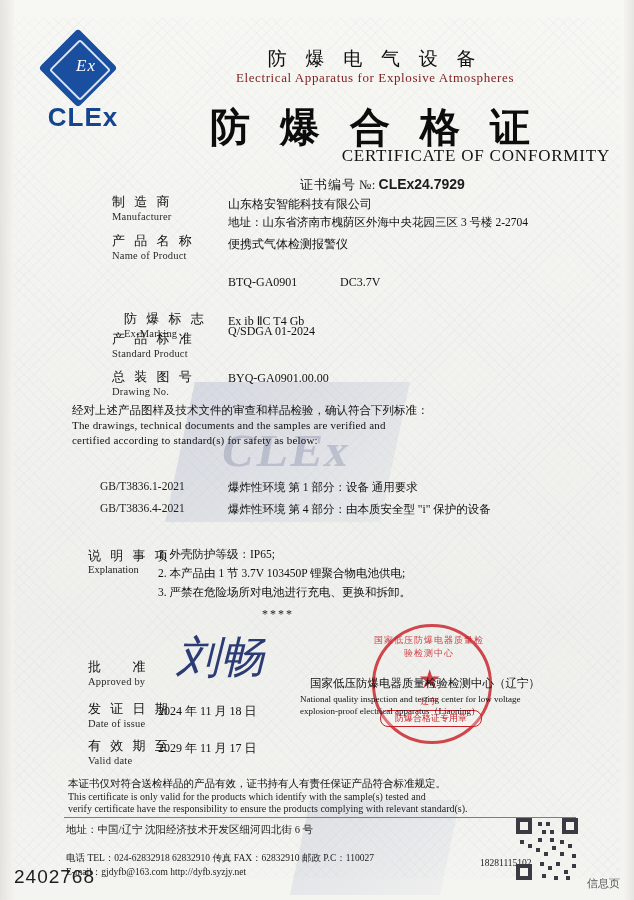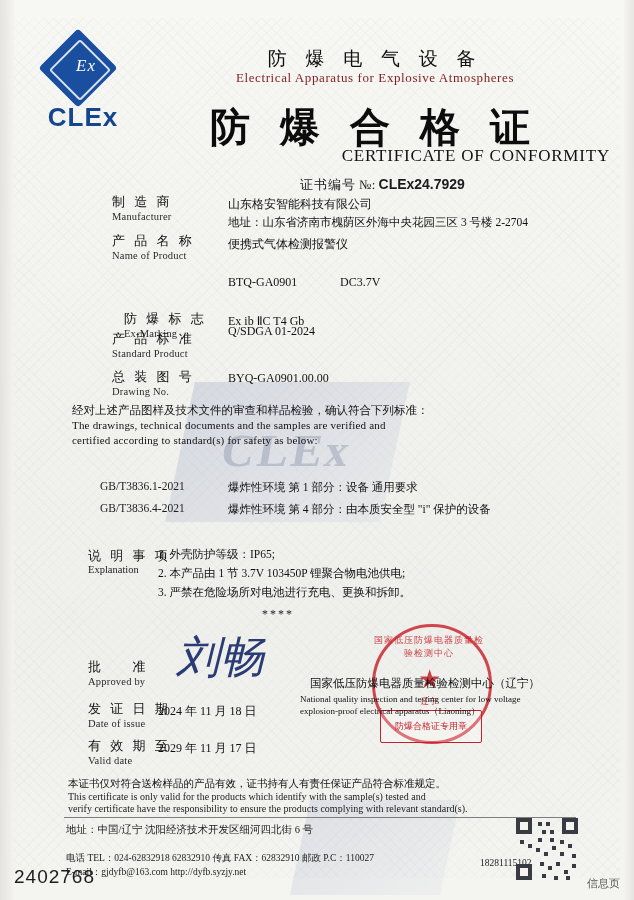--- a/index.html
+++ b/index.html
@@ -197,21 +197,21 @@
     letter-spacing: 1px;
   }
   #seal .bottom-text {
     position: absolute; left: 6px; top: 72px; width: 102px;
     text-align: center; font-size: 8.5px; color: #c8202a; opacity: .9;
     line-height: 11px;
   }
   #seal .banner {
     position: absolute; left: 8px; top: 86px; width: 100px;
     text-align: center; font-size: 9px; color: #c8202a;
-    border: 1px solid #c8202a; border-radius: 2px; padding: 9px 0;
+    border: 1px solid #c8202a; border-radius: 8px; padding: 1px 0;
     background: rgba(255,255,255,.25);
   }
   .seal-org-cn {
     position: absolute; left: 310px; top: 676px; width: 300px;
     font-size: 11.5px; color: #111; text-align: left;
   }
   .seal-org-en1 {
     position: absolute; left: 300px; top: 694px; width: 320px;
     font-size: 9px; color: #111;
   }

